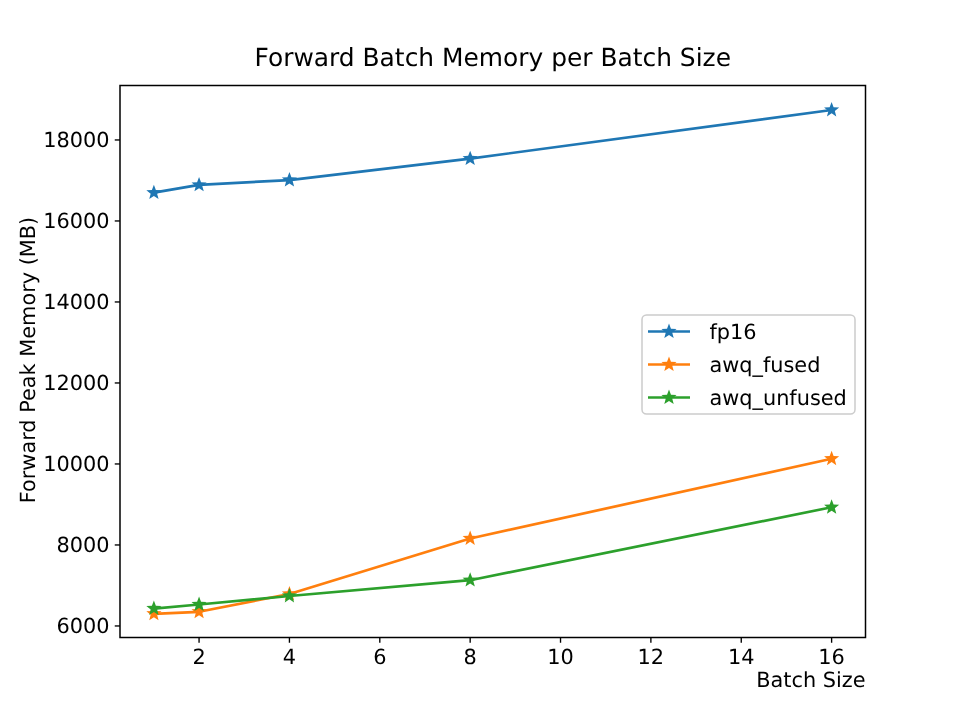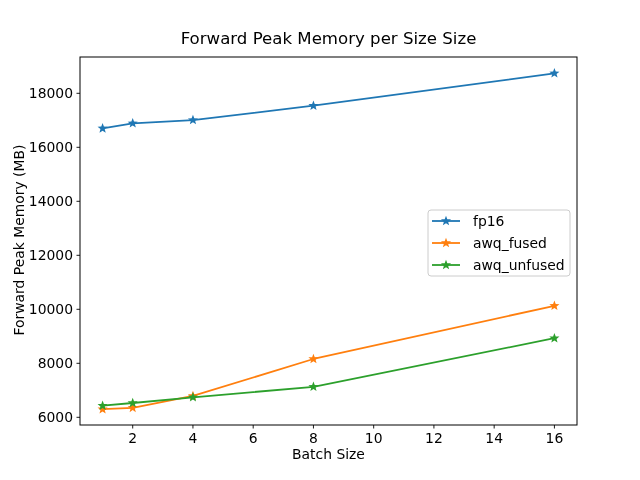--- a/index.html
+++ b/index.html
@@ -23,21 +23,21 @@
     width: 497px;
     text-align: center;
     font-size: 16.6px;
     white-space: nowrap;
   }
   #x-axis-label {
     position: absolute;
     left: 80px;
     top: 446px;
     width: 497px;
-    text-align: center;
+    text-align: right;
     font-size: 13.9px;
     white-space: nowrap;
   }
   #y-axis-label {
     position: absolute;
     left: 0;
     top: 0;
     width: 380px;
     text-align: center;
     font-size: 13.9px;
@@ -51,21 +51,21 @@
     top: 0;
   }
   #chart-svg text {
     font-family: "DejaVu Sans", "Liberation Sans", sans-serif;
   }
 </style>
 </head>
 <body>
 
 <div id="figure">
-  <div id="chart-title">Forward Peak Memory per Size Size</div>
+  <div id="chart-title">Forward Batch Memory per Batch Size</div>
 
   <svg id="chart-svg" width="640" height="480">
       <rect x="80" y="57" width="497" height="368" fill="none" stroke="#000000" stroke-width="1"></rect>
       <line x1="132.71" y1="425" x2="132.71" y2="428.5" stroke="#000000" stroke-width="0.9"></line>
       <text x="132.71" y="442.5" text-anchor="middle" font-size="13.9px" fill="#000000">2</text>
       <line x1="192.95" y1="425" x2="192.95" y2="428.5" stroke="#000000" stroke-width="0.9"></line>
       <text x="192.95" y="442.5" text-anchor="middle" font-size="13.9px" fill="#000000">4</text>
       <line x1="253.20" y1="425" x2="253.20" y2="428.5" stroke="#000000" stroke-width="0.9"></line>
       <text x="253.20" y="442.5" text-anchor="middle" font-size="13.9px" fill="#000000">6</text>
       <line x1="313.44" y1="425" x2="313.44" y2="428.5" stroke="#000000" stroke-width="0.9"></line>

